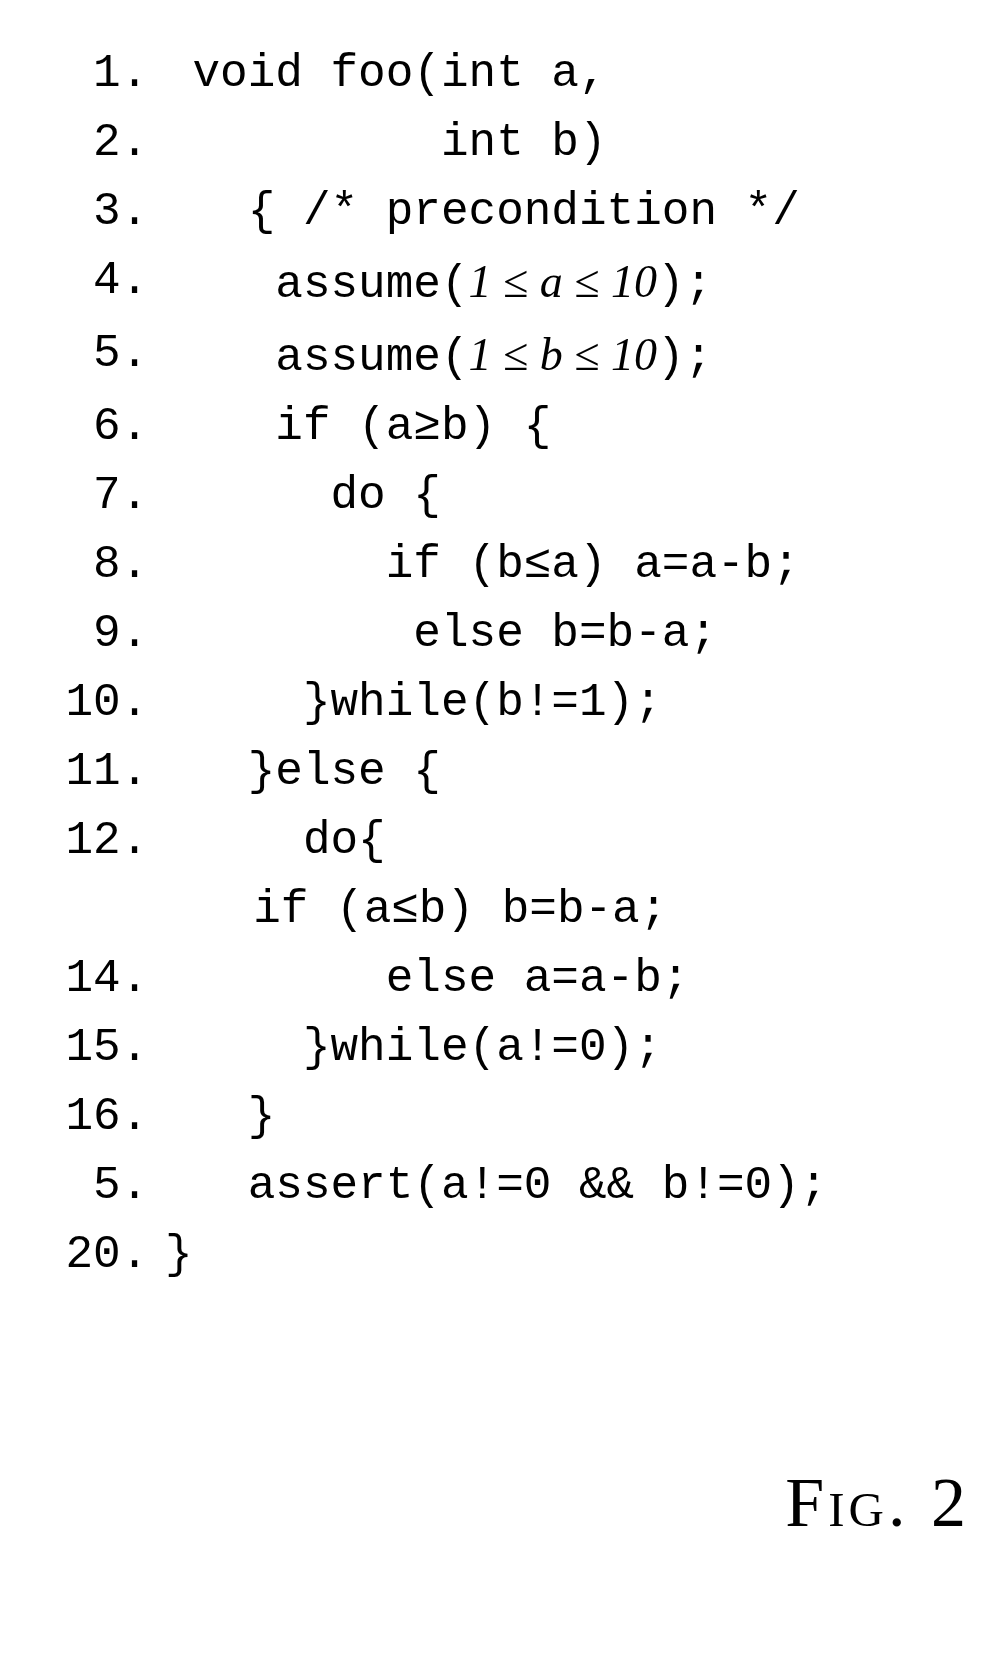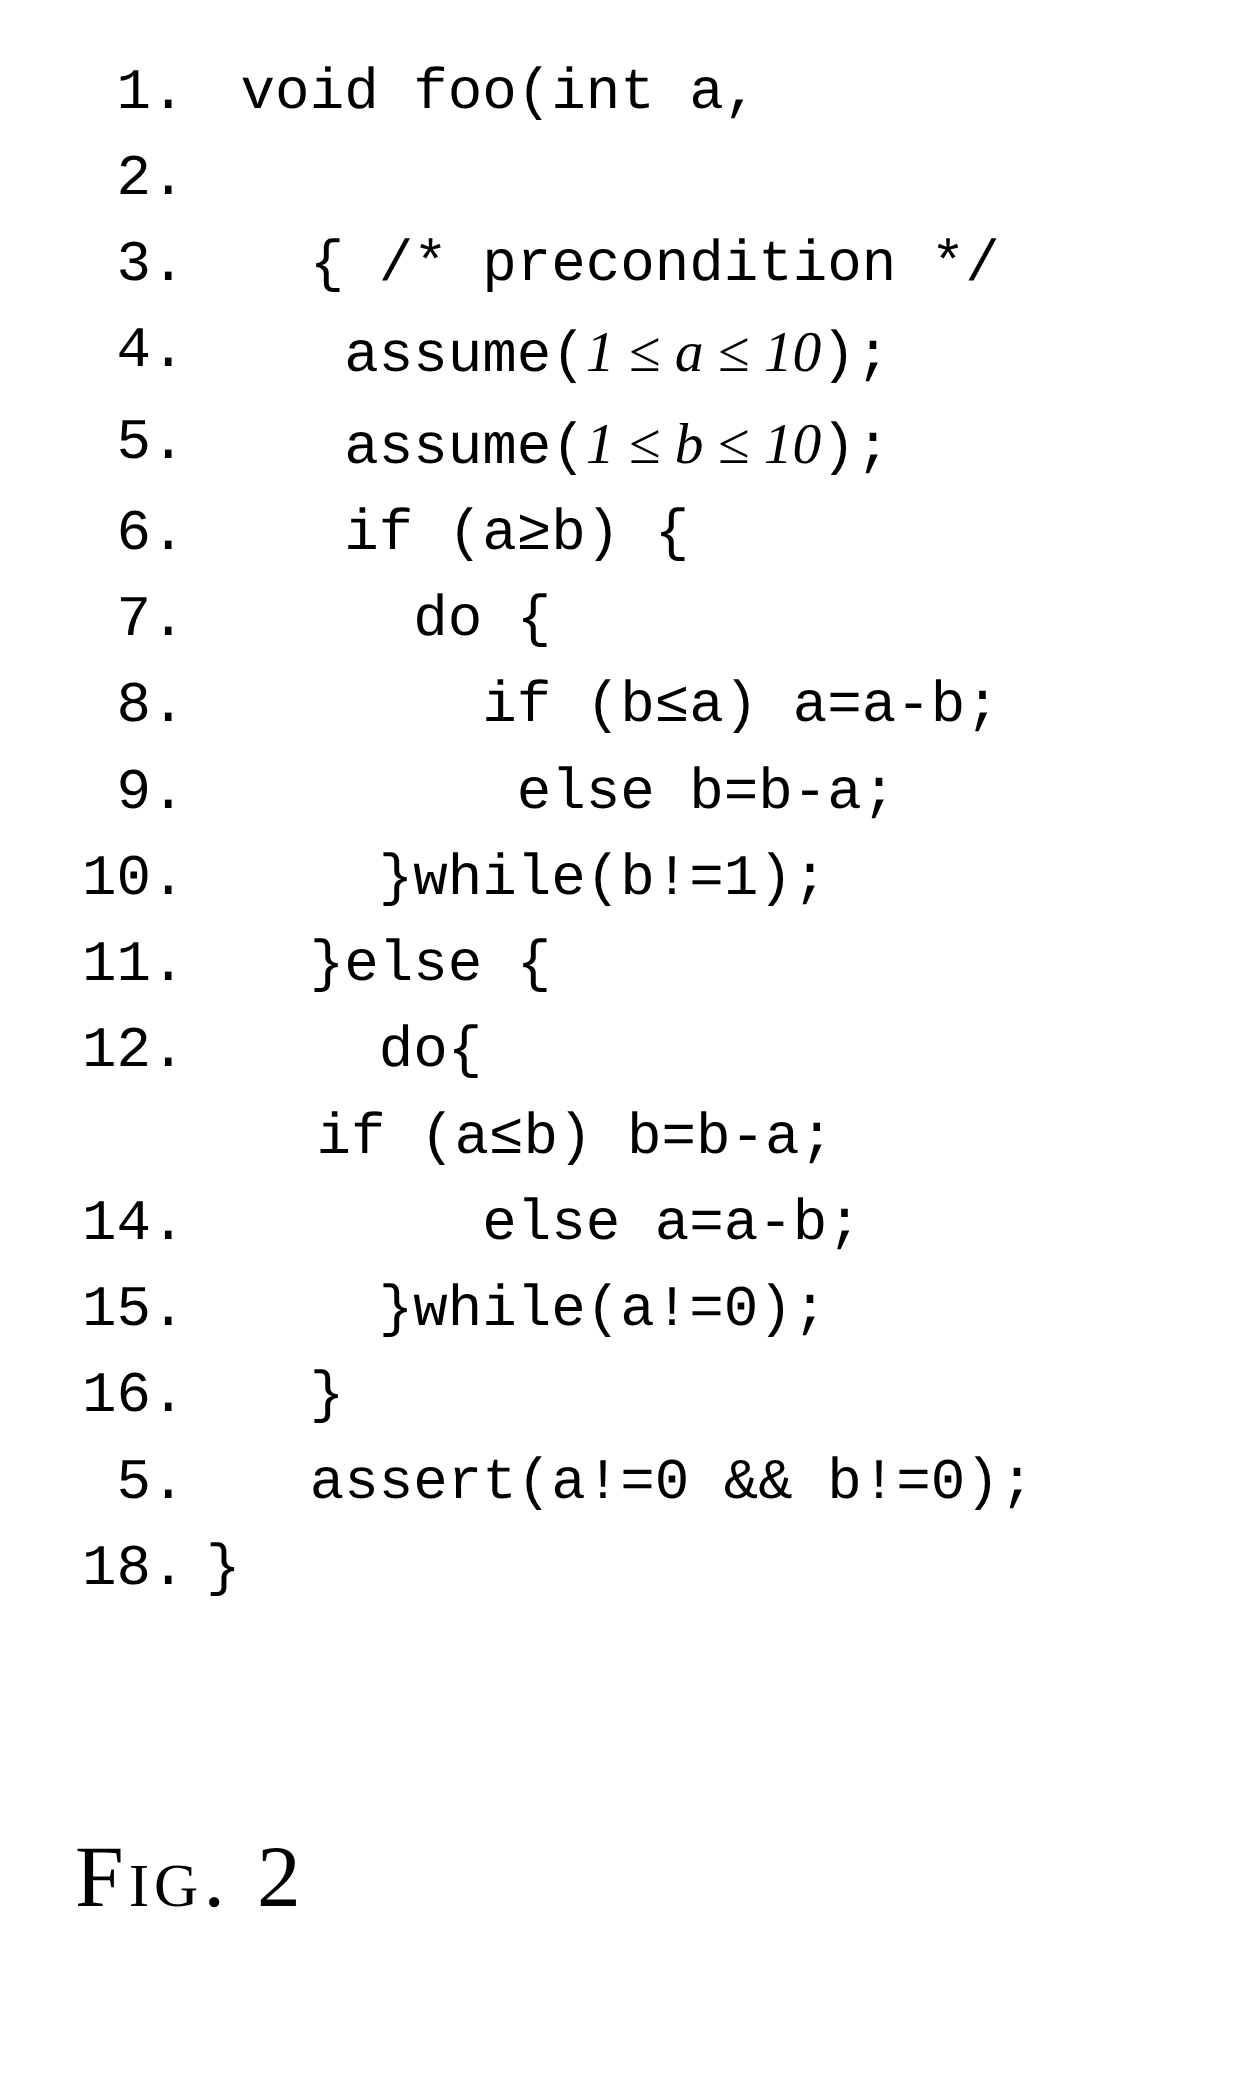--- a/index.html
+++ b/index.html
@@ -30,48 +30,48 @@
     display: inline-block;
   }
   .math {
     font-family: "Times New Roman", Times, serif;
     font-style: italic;
     margin-top: 22px;
   }
   .caption {
     font-family: "Times New Roman", Times, serif;
     font-size: 70px;
-    text-align: left;
+    text-align: right;
     margin-top: 160px;
     letter-spacing: 4px;
   }
   .smallcaps {
     font-variant: small-caps;
   }
 </style>
 </head>
 <body>
 
 <div class="page">
   <div id="code-block">
       <div class="code-line"><span class="lineno">1.</span><span class="code"><span> void foo(int a,</span></span></div>
-      <div class="code-line"><span class="lineno">2.</span></div>
+      <div class="code-line"><span class="lineno">2.</span><span class="code"><span>          int b)</span></span></div>
       <div class="code-line"><span class="lineno">3.</span><span class="code"><span>   { /* precondition */</span></span></div>
       <div class="code-line"><span class="lineno">4.</span><span class="code"><span>    assume(</span><span class="math">1 ≤ a ≤ 10</span><span>);</span></span></div>
       <div class="code-line"><span class="lineno">5.</span><span class="code"><span>    assume(</span><span class="math">1 ≤ b ≤ 10</span><span>);</span></span></div>
       <div class="code-line"><span class="lineno">6.</span><span class="code"><span>    if (a≥b) {</span></span></div>
       <div class="code-line"><span class="lineno">7.</span><span class="code"><span>      do {</span></span></div>
       <div class="code-line"><span class="lineno">8.</span><span class="code"><span>        if (b≤a) a=a-b;</span></span></div>
       <div class="code-line"><span class="lineno">9.</span><span class="code"><span>         else b=b-a;</span></span></div>
       <div class="code-line"><span class="lineno">10.</span><span class="code"><span>     }while(b!=1);</span></span></div>
       <div class="code-line"><span class="lineno">11.</span><span class="code"><span>   }else {</span></span></div>
       <div class="code-line"><span class="lineno">12.</span><span class="code"><span>     do{</span></span></div>
       <div class="code-line"><span class="code"><span>       if (a≤b) b=b-a;</span></span></div>
       <div class="code-line"><span class="lineno">14.</span><span class="code"><span>        else a=a-b;</span></span></div>
       <div class="code-line"><span class="lineno">15.</span><span class="code"><span>     }while(a!=0);</span></span></div>
       <div class="code-line"><span class="lineno">16.</span><span class="code"><span>   }</span></span></div>
       <div class="code-line"><span class="lineno">5.</span><span class="code"><span>   assert(a!=0 &amp;&amp; b!=0);</span></span></div>
-      <div class="code-line"><span class="lineno">18.</span><span class="code"><span>}</span></span></div>
+      <div class="code-line"><span class="lineno">20.</span><span class="code"><span>}</span></span></div>
     </div>
   <div class="caption">
     <span class="smallcaps">Fig. </span><span>2</span>
   </div>
 </div>
 
 </body></html>

